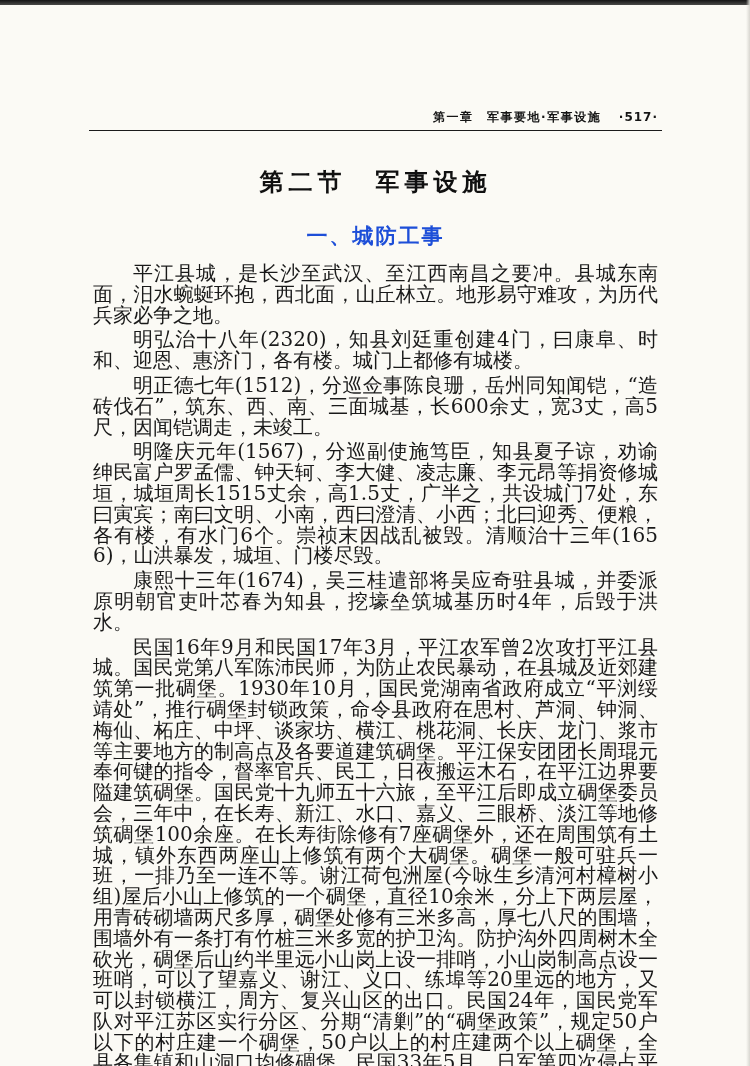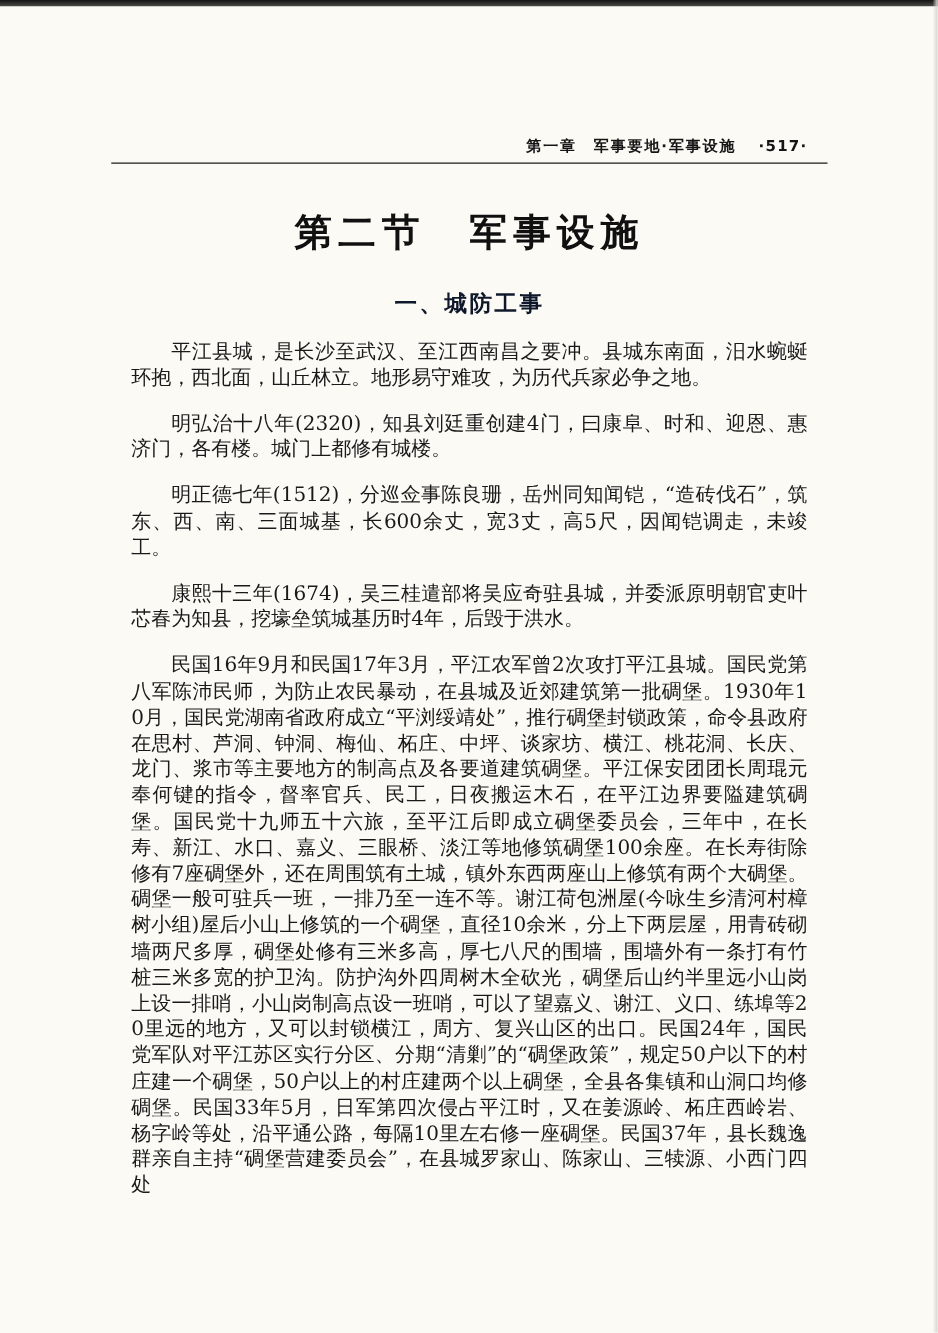--- a/index.html
+++ b/index.html
@@ -25,21 +25,21 @@
   .scan-side-shade {
     position: absolute;
     top: 0; bottom: 0; right: 0;
     width: 4px;
     background: linear-gradient(to left, #d8d6d0, rgba(216,214,208,0));
   }
   
   .running-header {
     position: absolute;
     top: 109px;
-    right: 104px;
+    right: 92px;
     font-family: "DejaVu Sans", "Liberation Sans", sans-serif;
     font-weight: 700;
     font-size: 12px;
     letter-spacing: 1.5px;
     color: #151515;
     white-space: nowrap;
   }
   .running-header .pageno {
     margin-left: 12px;
     letter-spacing: 1px;
@@ -54,41 +54,41 @@
   
   .content-wrap {
     position: absolute;
     top: 138px;
     left: 89px;
     width: 573px;
   }
   .section-title {
     font-family: Liberation Mono, monospace;
     font-weight: 700;
-    font-size: 30px;
+    font-size: 24px;
     letter-spacing: 5px;
     text-align: center;
     margin: 28px 0 24px 0;
     color: #101010;
   }
   .sub-heading {
     font-family: Liberation Mono, monospace;
     font-weight: 700;
-    font-size: 18px;
+    font-size: 21px;
     letter-spacing: 2px;
     text-align: center;
     margin: 0 0 13px 0;
-    color: #0f172a;
+    color: #1d4ed8;
   }
   .sub-heading.second {
     margin: 14px 0 11px 0;
   }
   .body-text p {
-    margin: 16px;
-    font-size: 16px;
+    margin: 4px;
+    font-size: 20px;
     line-height: 20.8px;
     text-align: justify;
     text-indent: 2em;
     color: #191919;
     word-break: break-all;
   }
 </style>
 </head>
 <body>
 
@@ -103,20 +103,21 @@
 
 <div class="content-wrap">
   <h1 class="section-title">第二节　军事设施</h1>
 
   <h2 class="sub-heading">一、城防工事</h2>
 
   <div class="body-text">
     <p>平江县城，是长沙至武汉、至江西南昌之要冲。县城东南面，汨水蜿蜒环抱，西北面，山丘林立。地形易守难攻，为历代兵家必争之地。</p>
     <p>明弘治十八年(2320)，知县刘廷重创建4门，曰康阜、时和、迎恩、惠济门，各有楼。城门上都修有城楼。</p>
     <p>明正德七年(1512)，分巡佥事陈良珊，岳州同知闻铠，“造砖伐石”，筑东、西、南、三面城基，长600余丈，宽3丈，高5尺，因闻铠调走，未竣工。</p>
+    <p>明隆庆元年(1567)，分巡副使施笃臣，知县夏子谅，劝谕绅民富户罗孟儒、钟天轲、李大健、凌志廉、李元昂等捐资修城垣，城垣周长1515丈余，高1.5丈，广半之，共设城门7处，东曰寅宾；南曰文明、小南，西曰澄清、小西；北曰迎秀、便粮，各有楼，有水门6个。崇祯末因战乱被毁。清顺治十三年(1656)，山洪暴发，城垣、门楼尽毁。</p>
     <p>康熙十三年(1674)，吴三桂遣部将吴应奇驻县城，并委派原明朝官吏叶芯春为知县，挖壕垒筑城基历时4年，后毁于洪水。</p>
   </div>
 
 
   <div class="body-text">
     <p>民国16年9月和民国17年3月，平江农军曾2次攻打平江县城。国民党第八军陈沛民师，为防止农民暴动，在县城及近郊建筑第一批碉堡。1930年10月，国民党湖南省政府成立“平浏绥靖处”，推行碉堡封锁政策，命令县政府在思村、芦洞、钟洞、梅仙、柘庄、中坪、谈家坊、横江、桃花洞、长庆、龙门、浆市等主要地方的制高点及各要道建筑碉堡。平江保安团团长周琨元奉何键的指令，督率官兵、民工，日夜搬运木石，在平江边界要隘建筑碉堡。国民党十九师五十六旅，至平江后即成立碉堡委员会，三年中，在长寿、新江、水口、嘉义、三眼桥、淡江等地修筑碉堡100余座。在长寿街除修有7座碉堡外，还在周围筑有土城，镇外东西两座山上修筑有两个大碉堡。碉堡一般可驻兵一班，一排乃至一连不等。谢江荷包洲屋(今咏生乡清河村樟树小组)屋后小山上修筑的一个碉堡，直径10余米，分上下两层屋，用青砖砌墙两尺多厚，碉堡处修有三米多高，厚七八尺的围墙，围墙外有一条打有竹桩三米多宽的护卫沟。防护沟外四周树木全砍光，碉堡后山约半里远小山岗上设一排哨，小山岗制高点设一班哨，可以了望嘉义、谢江、义口、练埠等20里远的地方，又可以封锁横江，周方、复兴山区的出口。民国24年，国民党军队对平江苏区实行分区、分期“清剿”的“碉堡政策”，规定50户以下的村庄建一个碉堡，50户以上的村庄建两个以上碉堡，全县各集镇和山洞口均修碉堡。民国33年5月，日军第四次侵占平江时，又在姜源岭、柘庄西岭岩、杨字岭等处，沿平通公路，每隔10里左右修一座碉堡。民国37年，县长魏逸群亲自主持“碉堡营建委员会”，在县城罗家山、陈家山、三犊源、小西门四处</p>
   </div>
 </div>
 
 </body></html>

